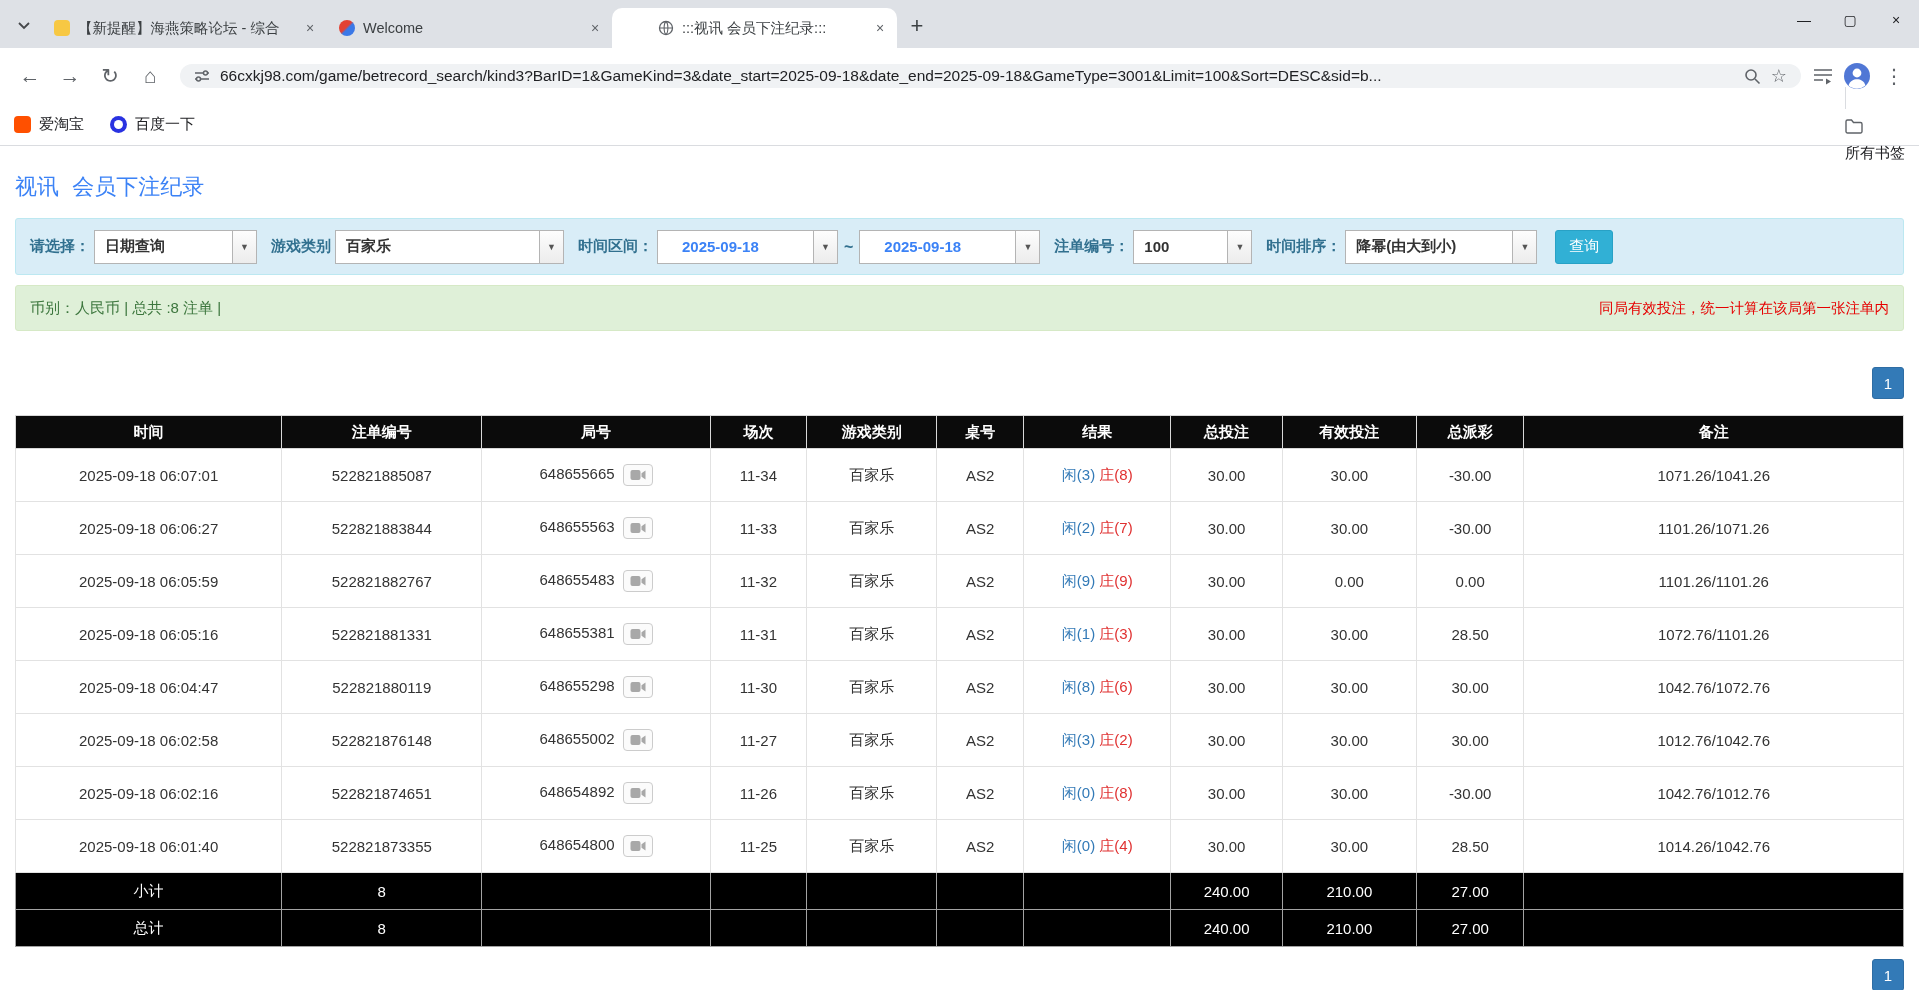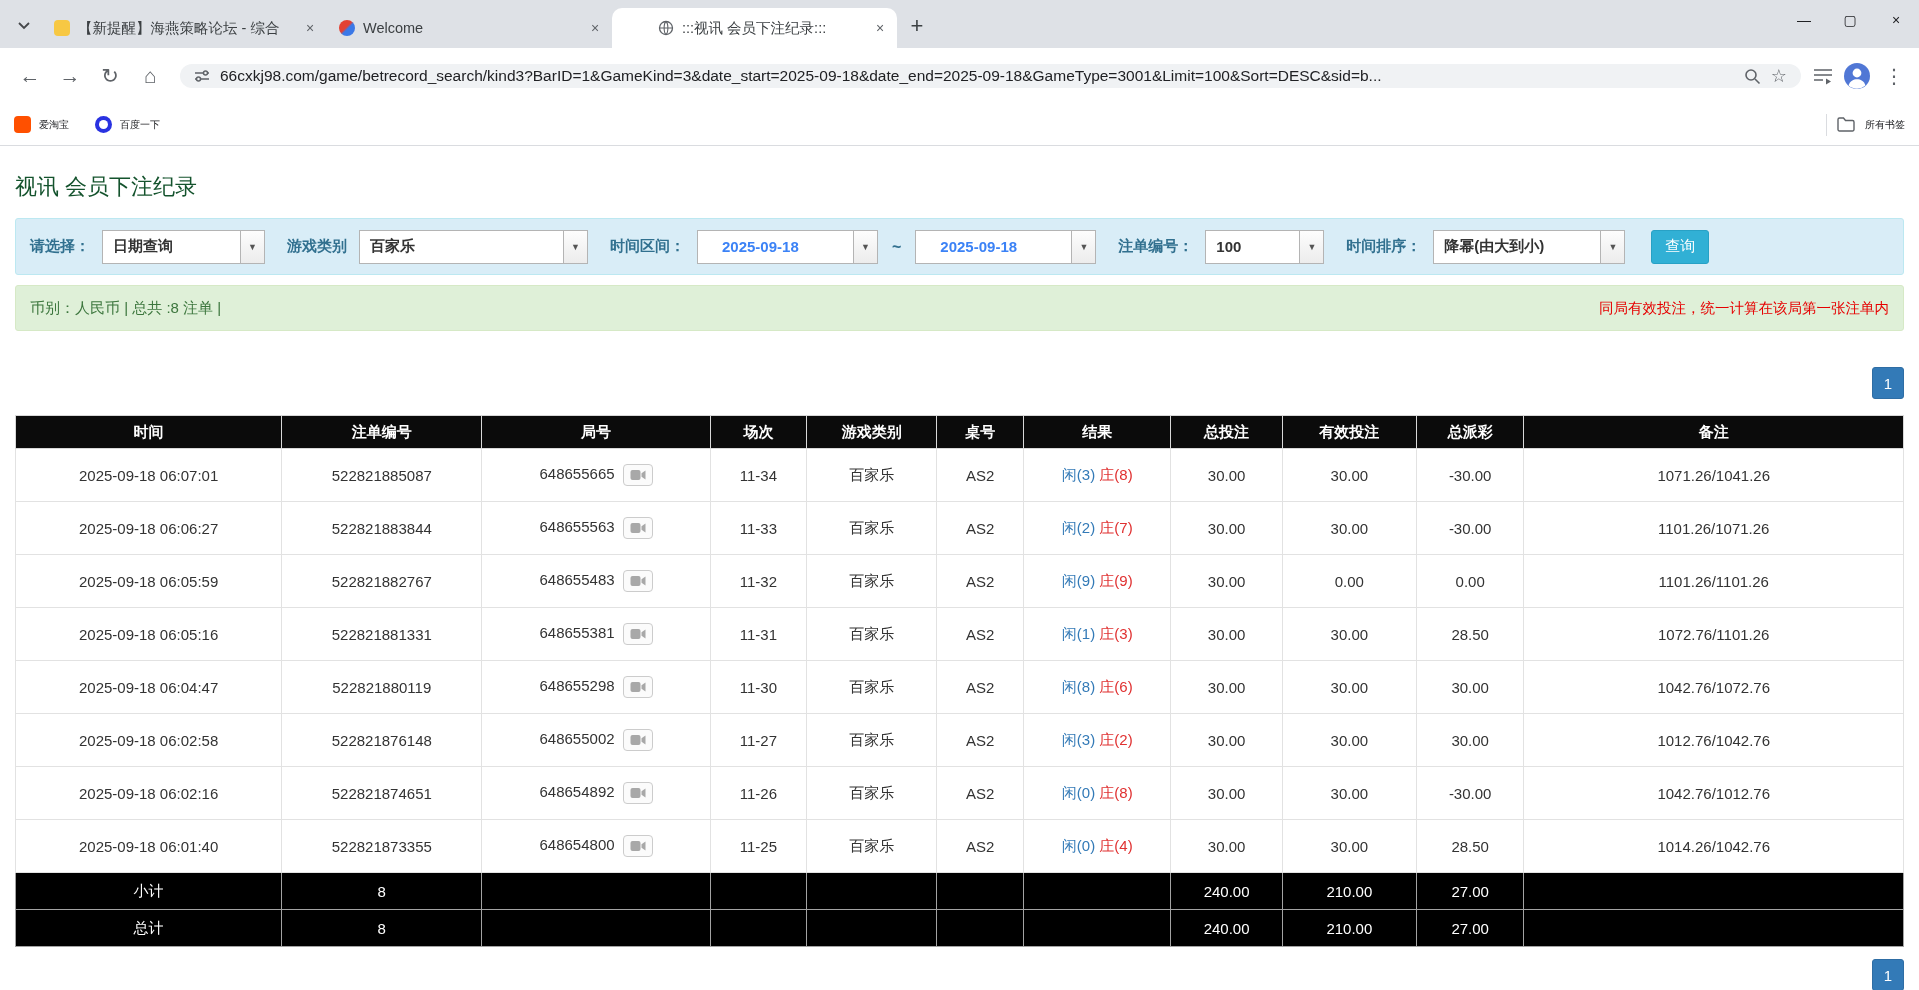--- a/index.html
+++ b/index.html
@@ -20,33 +20,33 @@
   .win-controls { margin-left:auto; display:flex; align-self:flex-start; }
   .win-controls > div { width:46px; height:40px; display:flex; align-items:center; justify-content:center; font-size:14px; color:#202124; }
 
   .navbar { height:56px; background:#fff; display:flex; align-items:center; padding:0 12px; gap:4px; }
   .nav-icon { width:36px; height:36px; border-radius:50%; display:flex; align-items:center; justify-content:center; color:#5f6368; font-size:21px; }
   .omnibox { flex:1; height:24px; background:#f0f2f4; border-radius:19px; display:flex; align-items:center; gap:10px; padding:0 14px; margin:0 8px; }
   .omnibox .url { flex:1; font-size:15.5px; color:#202124; white-space:nowrap; overflow:hidden; }
   .right-icons { display:flex; align-items:center; gap:10px; }
   .kebab { font-size:20px; color:#5f6368; width:26px; text-align:center; }
 
-  .bookmarks { height:42px; background:#fff; border-bottom:1px solid #dadce0; display:flex; align-items:center; padding:0 14px; gap:26px; font-size:10px; color:#202124; }
+  .bookmarks { height:42px; background:#fff; border-bottom:1px solid #dadce0; display:flex; align-items:center; padding:0 14px; gap:26px; font-size:15px; color:#202124; }
   .bm-item { display:flex; align-items:center; gap:8px; }
   .bm-tb { width:17px; height:17px; background:#ff5000; border-radius:4px; }
   .bm-bd { width:17px; height:17px; background:#2932e1; border-radius:50%; position:relative; }
   .bm-bd::after { content:""; position:absolute; left:4px; top:4px; width:9px; height:9px; border-radius:50%; background:#fff; }
-  .bm-right { margin-left:auto; display:flex; align-items:center; gap:10px; }
+  .bm-right { margin-left:auto; display:flex; align-items:flex-start; gap:10px;flex-direction:column; }
   .bm-divider { width:1px; height:22px; background:#dadce0; }
 
   
   .content { padding:0 15px; }
-  .page-title { font-size:22px; font-weight:400; color:#14532d; margin:26px 0 16px 0; }
-
-  .filterbar { background:#d9edf7; border:1px solid #bce8f1; border-radius:3px; height:57px; display:flex; align-items:center; padding:0 14px; gap:12px; }
+  .page-title { font-size:22px; font-weight:400; color:#3b82f6; margin:26px 0 16px 0;font-family:Liberation Mono, monospace; }
+
+  .filterbar { background:#d9edf7; border:1px solid #bce8f1; border-radius:3px; height:57px; display:flex; align-items:center; padding:0 14px; gap:4px; }
   .flabel { font-weight:bold; color:#31708f; font-size:15px; margin-left:10px; white-space:nowrap; }
   .flabel:first-child { margin-left:0; }
   .combo { display:inline-flex; align-items:stretch; height:34px; background:#fff; border:1px solid #b4b4b4;font-weight:bold; }
   .combo .val { flex:1; display:flex; align-items:center; padding:0 10px; font-size:15px; color:#333; white-space:nowrap; overflow:hidden; }
   .combo .val.datev { color:#3b82f6;padding-left:24px; }
   .combo .caret { width:24px; border-left:1px solid #b4b4b4; background:linear-gradient(#fdfdfd,#ececec); display:flex; align-items:center; justify-content:center; font-size:9px; color:#555; }
   .w-select{width:163px} .w-game{width:229px} .w-date{width:181px} .w-per{width:119px} .w-sort{width:192px}
   .tilde { color:#31708f; font-weight:bold; margin:0 2px; }
   .btn-query { margin-left:14px; height:34px; padding:0 13px; background:#31b0d5; border:1px solid #28a1c5; border-radius:3px; color:#fff; font-size:15px; cursor:pointer; font-family:inherit; }
 

